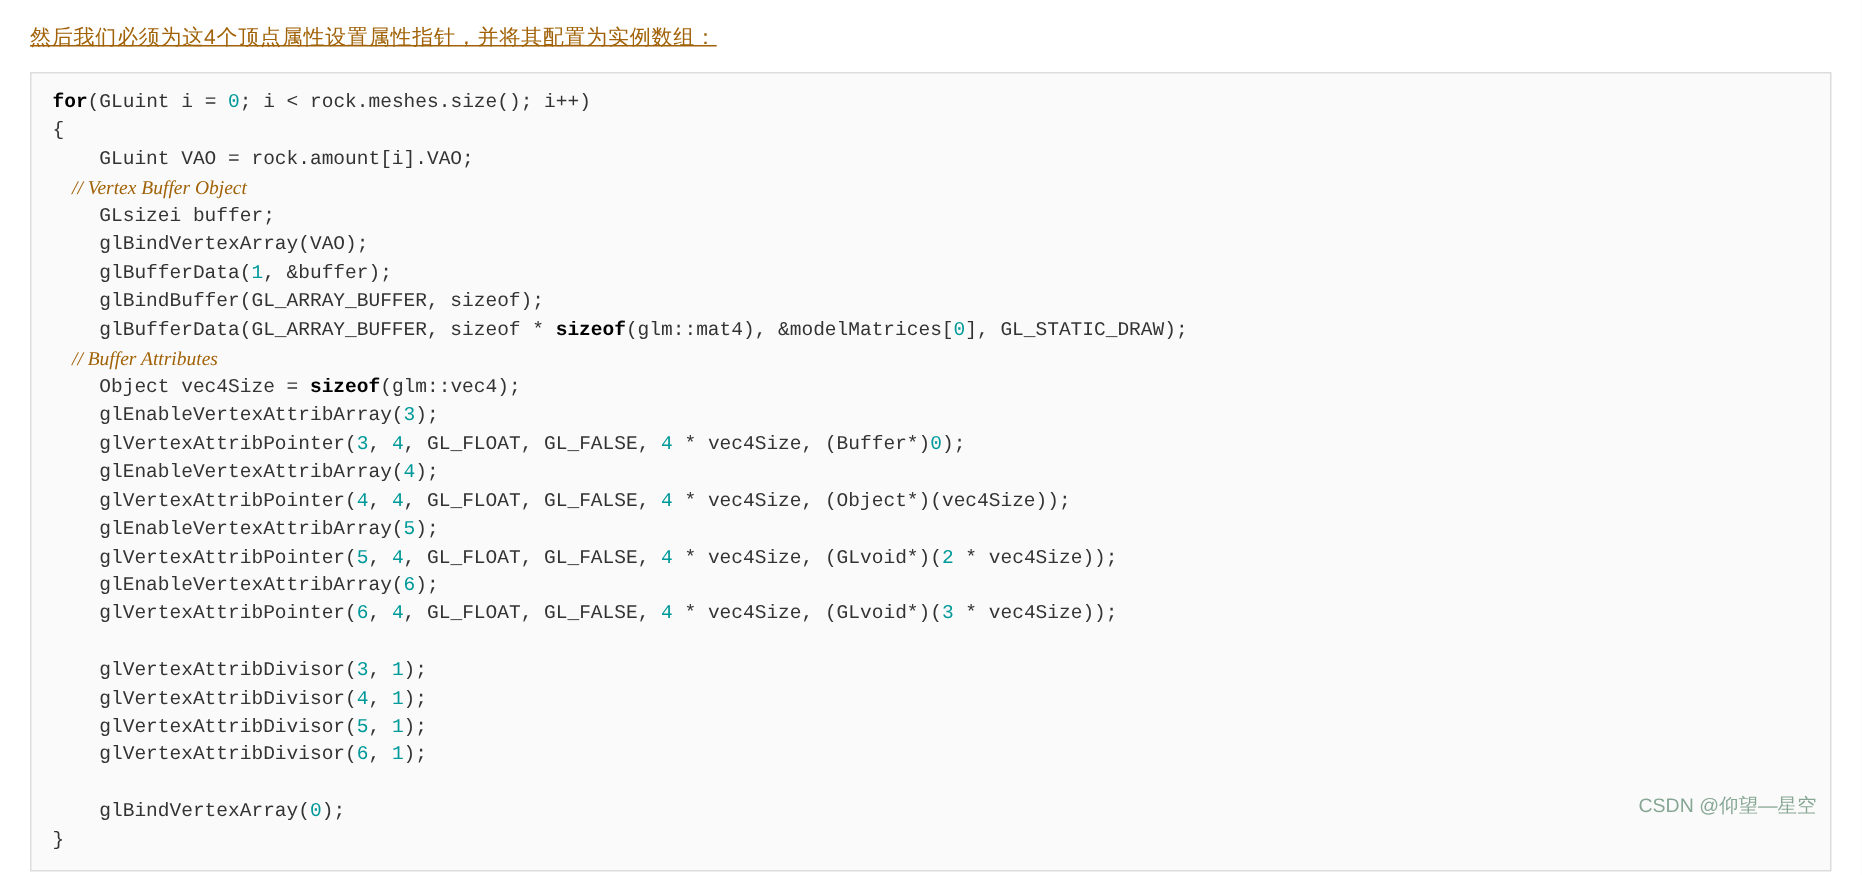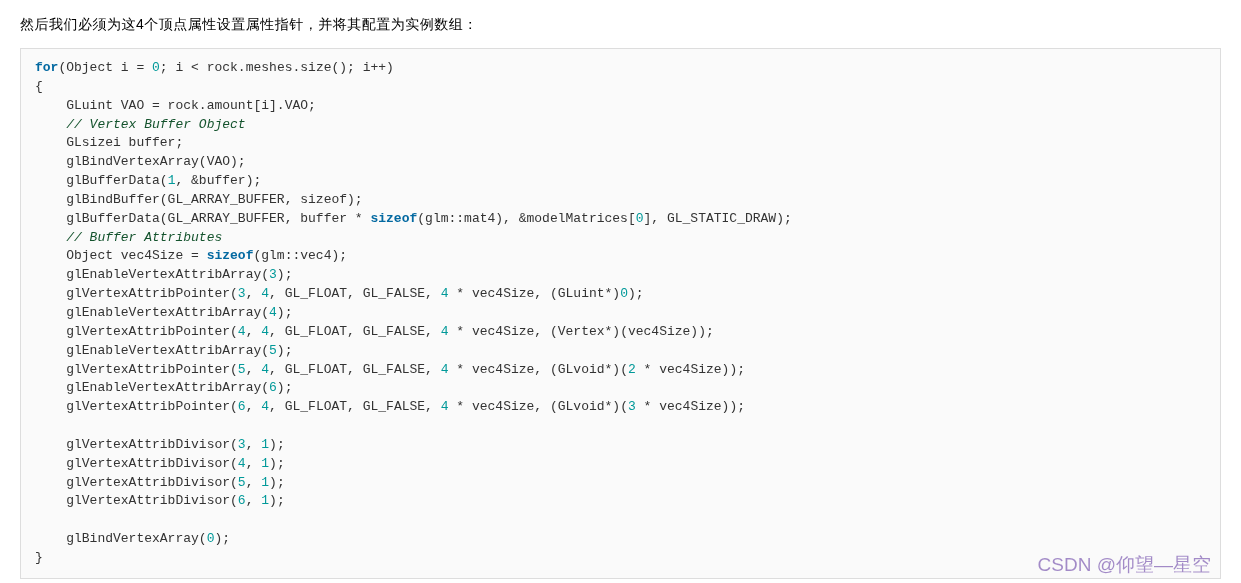--- a/index.html
+++ b/index.html
@@ -7,69 +7,70 @@
     margin: 0;
     padding: 16px 20px;
     font-family: "Microsoft YaHei", "PingFang SC", Arial, sans-serif;
     font-size: 14px;
     color: #333;
     background: #fff;
     width: 1241px;
   }
   .intro {
     margin: 0 0 14px 0;
-    color: #000000;
+    color: #a16207;
     letter-spacing: 0.5px;
+    text-decoration: underline;
   }
   .code-block {
     border: 1px solid #ddd;
     background: #fafafa;
     padding: 10px 14px 10px 14px;
     font-family: Consolas, "Courier New", monospace;
     font-size: 13px;
     line-height: 1.45;
     white-space: pre;
     overflow-x: auto;
     color: #333;
     margin-bottom: 18px;
   }
   .watermark {
     position: absolute;
     right: 30px;
-    bottom: 5px;
-    color: #4c1d95;
+    bottom: 37px;
+    color: #14532d;
     opacity: 0.5;
-    font-size: 19px;
+    font-size: 13px;
     pointer-events: none;
   }
-  .kw { color: #0369a1; font-weight: bold; }
+  .kw { color: #000000; font-weight: bold; }
   .num { color: #009999; }
-  .cmt { color: #14532d; font-style: italic; }
+  .cmt { color: #a16207; font-style: italic; font-family: Liberation Serif, serif; }
   .bold { font-weight: bold; }
 </style>
 </head>
 <body>
 
 <p class="intro">然后我们必须为这4个顶点属性设置属性指针，并将其配置为实例数组：</p>
 
-<div class="code-block"><span class="kw bold">for</span><span>(</span><span>Object i = </span><span class="num">0</span><span>; i &lt; rock.meshes.size(); i++)</span>
+<div class="code-block"><span class="kw bold">for</span><span>(</span><span>GLuint i = </span><span class="num">0</span><span>; i &lt; rock.meshes.size(); i++)</span>
 <span>{</span>
 <span>    GLuint VAO = rock.amount[i].VAO;</span>
 <span class="cmt">    // Vertex Buffer Object</span>
 <span>    GLsizei buffer;</span>
 <span>    glBindVertexArray(VAO);</span>
 <span>    glBufferData(</span><span class="num">1</span><span>, &amp;buffer);</span>
 <span>    glBindBuffer(GL_ARRAY_BUFFER, sizeof);</span>
-<span>    glBufferData(GL_ARRAY_BUFFER, buffer * </span><span class="kw bold">sizeof</span><span>(glm::mat4), &amp;modelMatrices[</span><span class="num">0</span><span>], GL_STATIC_DRAW);</span>
+<span>    glBufferData(GL_ARRAY_BUFFER, sizeof * </span><span class="kw bold">sizeof</span><span>(glm::mat4), &amp;modelMatrices[</span><span class="num">0</span><span>], GL_STATIC_DRAW);</span>
 <span class="cmt">    // Buffer Attributes</span>
 <span>    Object vec4Size = </span><span class="kw bold">sizeof</span><span>(glm::vec4);</span>
 <span>    glEnableVertexAttribArray(</span><span class="num">3</span><span>);</span>
-<span>    glVertexAttribPointer(</span><span class="num">3</span><span>, </span><span class="num">4</span><span>, GL_FLOAT, GL_FALSE, </span><span class="num">4</span><span> * vec4Size, (GLuint*)</span><span class="num">0</span><span>);</span>
+<span>    glVertexAttribPointer(</span><span class="num">3</span><span>, </span><span class="num">4</span><span>, GL_FLOAT, GL_FALSE, </span><span class="num">4</span><span> * vec4Size, (Buffer*)</span><span class="num">0</span><span>);</span>
 <span>    glEnableVertexAttribArray(</span><span class="num">4</span><span>);</span>
-<span>    glVertexAttribPointer(</span><span class="num">4</span><span>, </span><span class="num">4</span><span>, GL_FLOAT, GL_FALSE, </span><span class="num">4</span><span> * vec4Size, (Vertex*)(vec4Size));</span>
+<span>    glVertexAttribPointer(</span><span class="num">4</span><span>, </span><span class="num">4</span><span>, GL_FLOAT, GL_FALSE, </span><span class="num">4</span><span> * vec4Size, (Object*)(vec4Size));</span>
 <span>    glEnableVertexAttribArray(</span><span class="num">5</span><span>);</span>
 <span>    glVertexAttribPointer(</span><span class="num">5</span><span>, </span><span class="num">4</span><span>, GL_FLOAT, GL_FALSE, </span><span class="num">4</span><span> * vec4Size, (GLvoid*)(</span><span class="num">2</span><span> * vec4Size));</span>
 <span>    glEnableVertexAttribArray(</span><span class="num">6</span><span>);</span>
 <span>    glVertexAttribPointer(</span><span class="num">6</span><span>, </span><span class="num">4</span><span>, GL_FLOAT, GL_FALSE, </span><span class="num">4</span><span> * vec4Size, (GLvoid*)(</span><span class="num">3</span><span> * vec4Size));</span>
 
 <span>    glVertexAttribDivisor(</span><span class="num">3</span><span>, </span><span class="num">1</span><span>);</span>
 <span>    glVertexAttribDivisor(</span><span class="num">4</span><span>, </span><span class="num">1</span><span>);</span>
 <span>    glVertexAttribDivisor(</span><span class="num">5</span><span>, </span><span class="num">1</span><span>);</span>
 <span>    glVertexAttribDivisor(</span><span class="num">6</span><span>, </span><span class="num">1</span><span>);</span>
 

